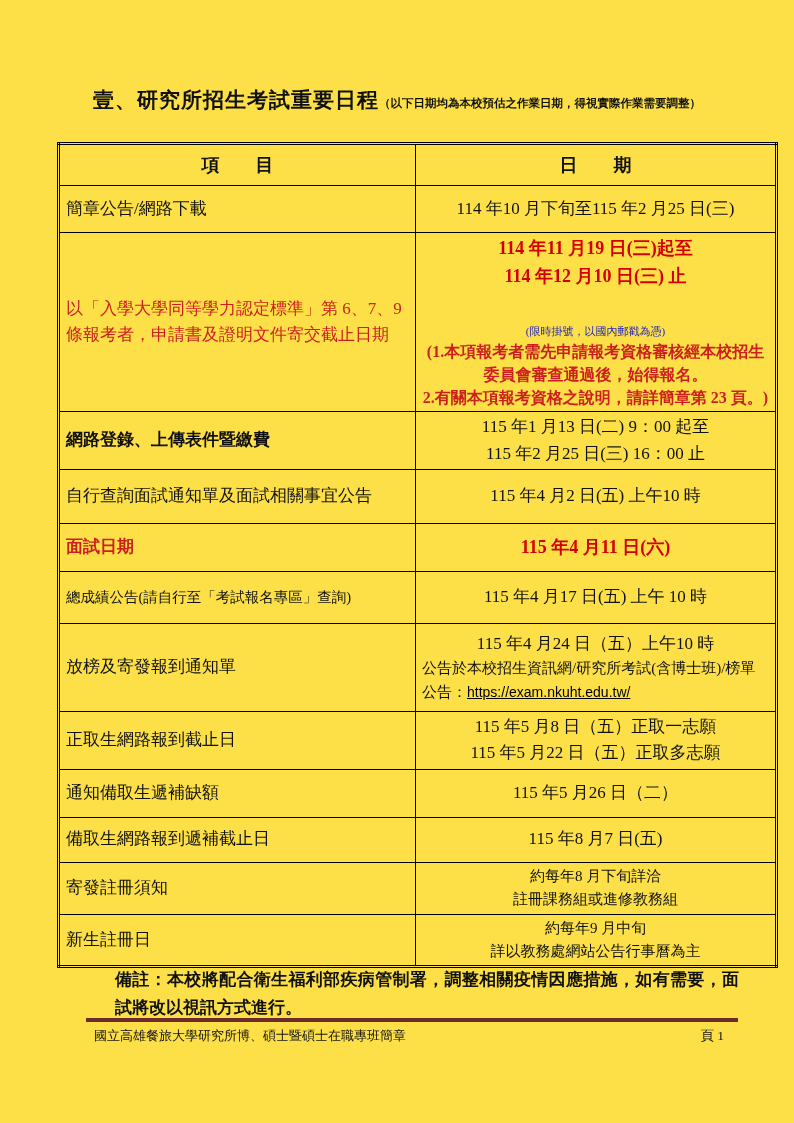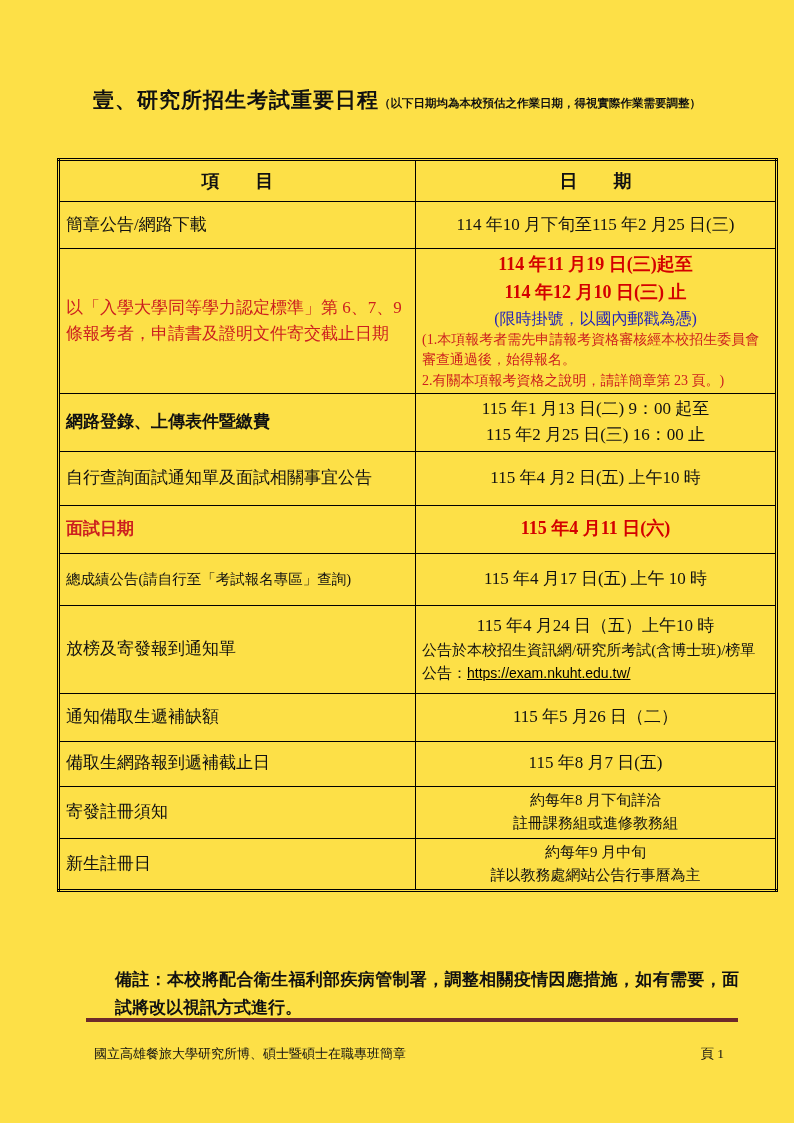--- a/index.html
+++ b/index.html
@@ -11,49 +11,49 @@
     font-family: "Liberation Serif", "DejaVu Serif", serif;
   }
   .doc-title {
     position: absolute; top: 86px; left: 0; width: 100%;
     text-align: center; white-space: nowrap;
   }
   .t-main { font-size: 21px; font-weight: 700; letter-spacing: 1px; }
   .t-note { font-size: 11.5px; font-weight: 700; }
 
   table.schedule {
-    position: absolute; left: 57px; top: 158px; width: 718px;
+    position: absolute; left: 57px; top: 142px; width: 718px;
     border-collapse: collapse; table-layout: fixed;
     border: 3px double #000;
   }
   .schedule th, .schedule td { border: 1px solid #000; vertical-align: middle; padding: 2px 6px; }
   .schedule th { font-size: 18px; font-weight: 700; text-align: center; }
   .c-item { font-size: 17px; padding-left: 13px; line-height: 1.55; margin-left: 44px; }
   .c-date { text-align: center; font-size: 17px; line-height: 1.55; }
   .item-small { font-size: 14.5px; }
   .bold { font-weight: 700; }
   .red { color: var(--red-item); }
   .red-date { color: var(--red-date); font-weight: 700; font-size: 18px; line-height: 1.55; }
-  .blue-line { color: var(--blue); font-size: 16px; line-height: 1.45; }
-  .small-red { color: var(--red-item); font-size: 14px; text-align: left; line-height: 1.45; }
+  .blue-line { color: var(--blue); font-size: 11px; line-height: 1.45; margin-top: 33px; }
+  .small-red { color: var(--red-item); font-size: 16px; text-align: center; line-height: 1.45; font-weight: bold; }
   .date-sub { font-size: 15px; line-height: 1.55; }
   .date-left { text-align: left; font-size: 15px; line-height: 1.55; }
   .url-link {
     color: #000; 
     font-family: "Liberation Sans", "DejaVu Sans", sans-serif; font-size: 14px;
   }
   .note-block {
     position: absolute; left: 115px; top: 966px; width: 624px;
     font-size: 17px; font-weight: 700; line-height: 1.65; text-align: justify;
   }
   .footer { position: absolute; left: 86px; top: 1018px; width: 652px; }
   .footer-rule { height: 2px; border-top: 3px solid var(--footer-rule); border-bottom: 1px solid var(--footer-rule); }
   .footer-row { display: flex; justify-content: space-between; align-items: baseline; margin-top: 5px; }
   .footer-left { font-size: 13px; padding-left: 8px; }
-  .footer-page { font-size: 13.5px; padding-right: 14px; margin-top: 18px; }
+  .footer-page { font-size: 13.5px; padding-right: 14px; }
 </style>
 </head>
 <body>
 
 <div class="page">
 
   <div class="doc-title">
     <span class="t-main">壹、研究所招生考試重要日程</span><span class="t-note">（以下日期均為本校預估之作業日期，得視實際作業需要調整）</span>
   </div>
 
@@ -111,20 +111,27 @@
     <tr style="height:88px">
       <td class="c-item">放榜及寄發報到通知單</td>
       <td class="c-date">
         <div>115 年4 月24 日（五）上午10 時</div>
         <div class="date-left">
           <span>公告於本校招生資訊網/研究所考試(含博士班)/榜單公告：</span><a href="#" class="url-link">https://exam.nkuht.edu.tw/</a>
         </div>
       </td>
     </tr>
 
+    <tr style="height:48px">
+      <td class="c-item">正取生網路報到截止日</td>
+      <td class="c-date">
+        <div>115 年5 月8 日（五）正取一志願</div>
+        <div>115 年5 月22 日（五）正取多志願</div>
+      </td>
+    </tr>
 
     <tr style="height:48px">
       <td class="c-item">通知備取生遞補缺額</td>
       <td class="c-date">115 年5 月26 日（二）</td>
     </tr>
 
     <tr style="height:45px">
       <td class="c-item">備取生網路報到遞補截止日</td>
       <td class="c-date">115 年8 月7 日(五)</td>
     </tr>

